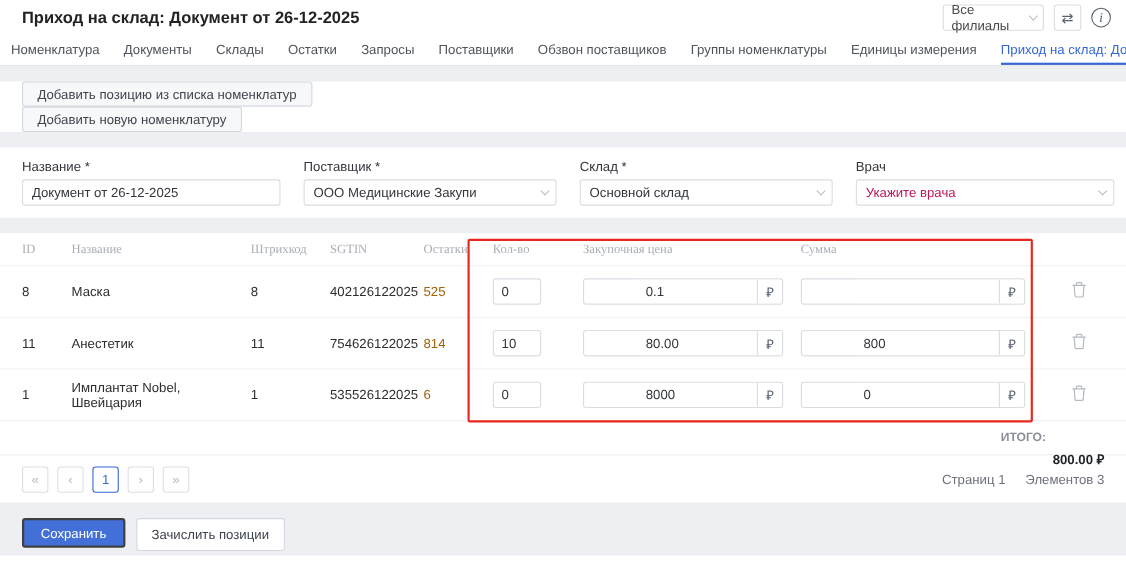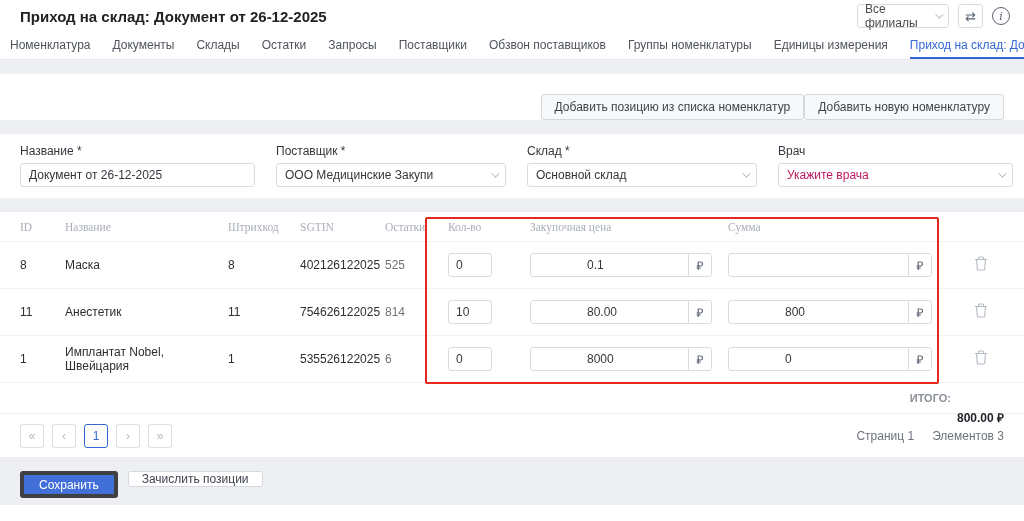--- a/index.html
+++ b/index.html
@@ -28,22 +28,22 @@
               color: #5a6270; font-size: 11px; font-family: "DejaVu Serif", serif;
               font-style: italic; cursor: pointer; }
   
   .tabs { height: 28px; background: #fff; border-bottom: 1px solid #e6e8ec;
           display: flex; align-items: stretch; gap: 22px; padding: 0 10px; }
   .tab { display: flex; align-items: center; color: #4f545c; cursor: pointer;
          border-bottom: 2px solid transparent; white-space: nowrap; font-size: 12px; }
   .tab.active { color: #3568d4; border-bottom-color: #3568d4; }
   
   .panel { background: #fff; width: 1024px; }
-  .toolbar-panel { margin-top: 14px; height: 46px; display: flex; align-items: flex-end;
-                   justify-content: flex-end; padding: 0 20px; }
+  .toolbar-panel { margin-top: 14px; height: 46px; display: flex; align-items: flex-start;
+                   justify-content: flex-end; padding: 0 20px; flex-direction: column; }
   .btn { height: 26px; border: 1px solid #d4d8de; border-radius: 3px; background: #f7f8fa;
          color: #3f454e; font-size: 12px; padding: 0 13px; cursor: pointer;
          font-family: "Liberation Sans", sans-serif; }
   
   .form-panel { margin-top: 14px; height: 64px; display: flex; gap: 21px; padding: 10px 20px 0 20px; }
   .field { display: flex; flex-direction: column; gap: 5px; }
   .field label { font-size: 12px; color: #33373d; }
   .text-input { height: 24px; border: 1px solid #d9dde3; border-radius: 3px; padding: 0 8px;
                 font-size: 12px; color: #33373d; font-family: "Liberation Sans", sans-serif;
                 background: #fff; width: 235px; outline: none; }
@@ -54,21 +54,21 @@
   .select-box .ph { color: #be185d; }
   
   .table-panel { margin-top: 14px; position: relative; }
   .trow { display: grid;
           grid-template-columns: 45px 163px 72px 85px 40px 103px 198px 212px 1fr;
           align-items: center; padding-left: 20px; }
   .thead { height: 30px; color: #a9aeb7; font-size: 11.5px; border-bottom: 1px solid #f1f2f4; font-family: Liberation Serif, serif; }
   .drow { height: 47px; border-bottom: 1px solid #f1f2f4; }
   .c-qty { padding-left: 23px; }
   .c-pad2 { padding-left: 2px; }
-  .stock-link { color: #737373; cursor: pointer; }
+  .stock-link { color: #a16207; cursor: pointer; }
   .qty-input { width: 44px; height: 24px; border: 1px solid #d9dde3; border-radius: 3px;
                padding: 0 7px; font-size: 12px; color: #33373d; outline: none;
                font-family: "Liberation Sans", sans-serif; }
   .input-group { display: flex; align-items: stretch; height: 24px; border: 1px solid #d9dde3;
                  border-radius: 3px; background: #fff; overflow: hidden; padding-left: 48px; }
   .ig-price { width: 182px; }
   .ig-sum   { width: 204px; }
   .input-group input { flex: 1; border: none; outline: none; padding: 0 8px; font-size: 12px;
                        color: #33373d; font-family: "Liberation Sans", sans-serif; min-width: 0; }
   .ig-addon { width: 23px; border-left: 1px solid #d9dde3; display: flex; align-items: center;
@@ -86,24 +86,24 @@
               background: #fff; color: #b3b8c0; font-size: 12px; display: flex;
               align-items: center; justify-content: center; cursor: pointer;
               font-family: "Liberation Sans", sans-serif; }
   .page-btn.current { color: #3568d4; border-color: #3568d4; }
   .pager-stats { display: flex; gap: 18px; color: #6d727b; font-size: 12px; }
   
   .annotation-rect { position: absolute; left: 425px; top: 5px; width: 514px; height: 167px;
                      border: 2.5px solid #e8281e; border-radius: 2px; pointer-events: none; z-index: 6; }
   
   .actions { margin-top: 14px; padding: 0 20px; display: flex; gap: 10px; }
-  .btn-primary { height: 27px; background: #4370d8; border: 4px solid #404040; color: #fff;
+  .btn-primary { height: 27px; background: #4370d8; border: 2px solid #404040; color: #fff;
                  border-radius: 3px; padding: 0 15px; font-size: 12px; cursor: pointer;
                  font-family: "Liberation Sans", sans-serif; }
-  .btn-secondary { height: 16px; background: #fff; border: 1px solid #d4d8de; color: #3f454e;
+  .btn-secondary { height: 30px; background: #fff; border: 1px solid #d4d8de; color: #3f454e;
                    border-radius: 3px; padding: 0 13px; font-size: 12px; cursor: pointer;
                    font-family: "Liberation Sans", sans-serif; }
   .bottom-strip { position: absolute; left: 0; bottom: 0; width: 1024px; height: 16px; background: #fff; }
 </style>
 </head>
 <body>
 
 <div class="topbar">
   <div class="page-title">Приход на склад: Документ от 26-12-2025</div>
   <div class="topbar-right">

